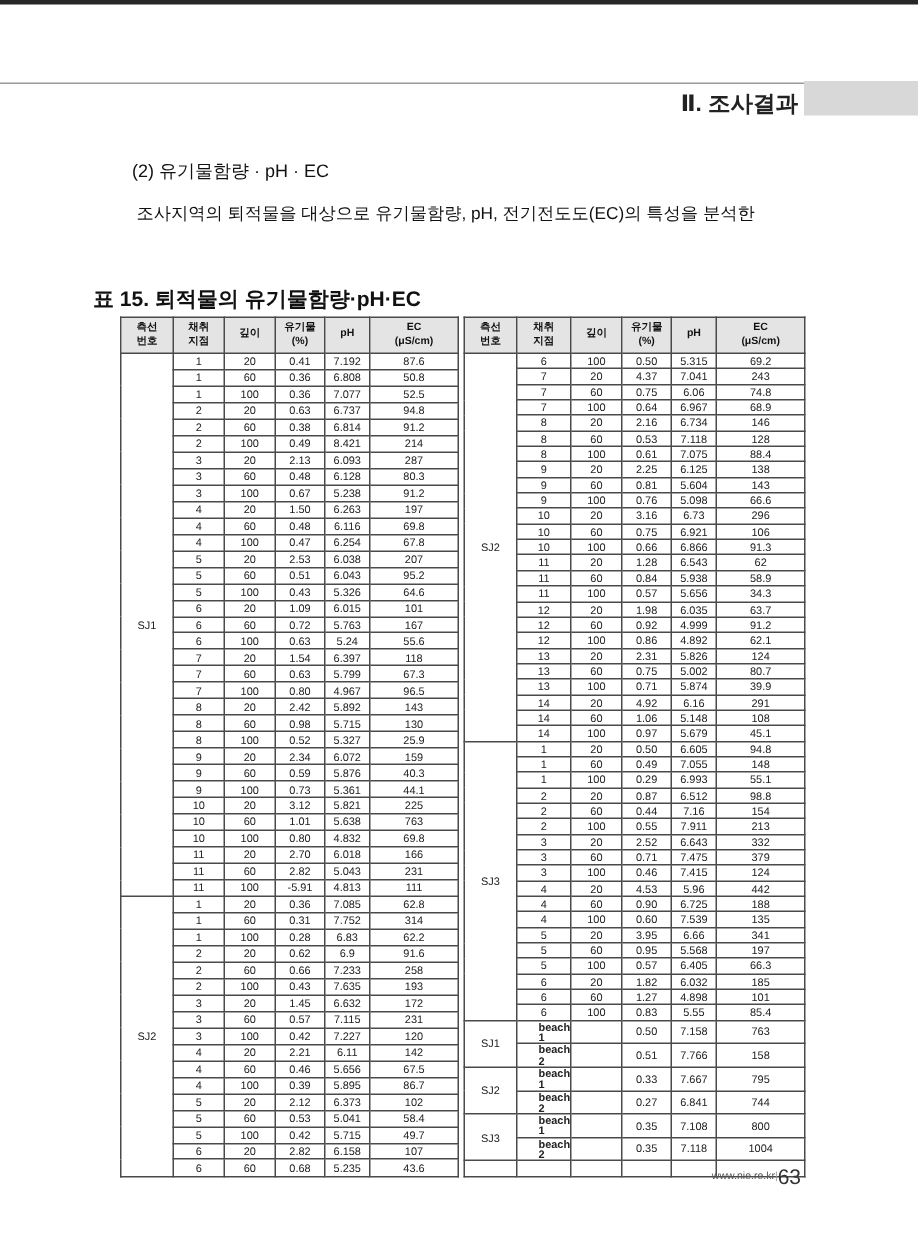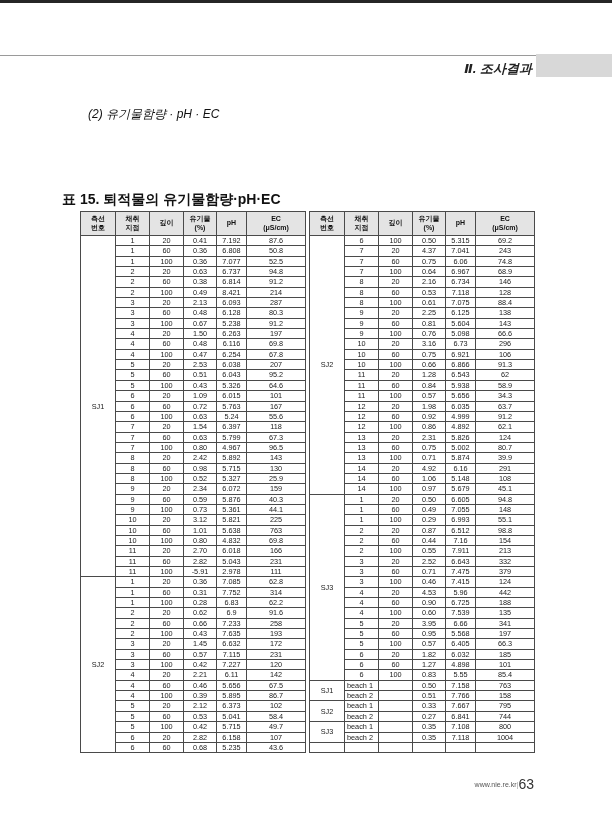--- a/index.html
+++ b/index.html
@@ -2,57 +2,58 @@
 <html><head>
 <meta charset="utf-8">
 <style>
   html,body{margin:0;padding:0;}
   body{
     width:612px;height:840px;position:relative;background:#ffffff;
     font-family:"Liberation Sans","DejaVu Sans",sans-serif;color:#1a1a1a;overflow:hidden;
   }
   .top-edge{position:absolute;left:0;top:0;width:612px;height:3px;background:#262626;}
   .header-rule{position:absolute;left:0;top:55px;width:536px;height:1px;background:#9a9a9a;}
-  .section-label{position:absolute;top:60px;right:80px;font-size:13px;font-weight:600;color:#222;font-style:italic;}
+  .section-label{position:absolute;top:60px;right:80px;font-size:15px;font-weight:600;color:#222;}
   .header-tab{position:absolute;left:536px;top:54px;width:76px;height:23px;background:#d8d8d8;}
-  .subheading{position:absolute;left:88px;top:106px;font-size:12px;color:#111;font-style:italic;}
+  .subheading{position:absolute;left:88px;top:106px;font-size:12px;color:#111;}
   .paragraph{position:absolute;left:78px;top:131px;width:458px;font-size:11.5px;line-height:25px;color:#111;text-align:justify;}
   .paragraph .indent{text-indent:13px;}
   .caption{position:absolute;left:62px;top:191px;font-size:14px;font-weight:bold;color:#111;}
   .tables{position:absolute;left:80px;top:211px;display:flex;column-gap:3px;}
   table{border-collapse:collapse;table-layout:fixed;}
   th,td{
     border:1px solid #4a4a4a;box-sizing:border-box;overflow:hidden;
     text-align:center;vertical-align:middle;padding:0;white-space:pre-line;
   }
   thead th{
     height:24px;background:#e4e4e4;font-size:7px;font-weight:bold;line-height:1.15;color:#111;
   }
   tbody td{height:10.35px;font-size:7.3px;line-height:1;color:#222;}
   tbody td.grp{font-size:7.3px;}
-  tbody td.left{text-align:left;padding-left:2px;}
+  tbody td.left{text-align:left;padding-left:14px;font-weight:bold;}
   .footer{
     position:absolute;top:776px;right:78px;display:flex;align-items:center;column-gap:0;
   }
   .footer .url{font-size:7px;color:#555;}
   .footer .sep{font-size:7px;color:#999;}
   .footer .pagenum{font-size:14px;color:#333;}
 </style>
 </head>
 <body>
 
 <div class="top-edge"></div>
 
 <div class="header-rule"></div>
 <div class="section-label">Ⅱ. 조사결과</div>
 <div class="header-tab"></div>
 
 <div class="subheading">(2) 유기물함량 · pH · EC</div>
 
 <div class="paragraph">
+  <div class="indent">조사지역의 퇴적물을 대상으로 유기물함량, pH, 전기전도도(EC)의 특성을 분석한</div>
 </div>
 
 <div class="caption">표 15. 퇴적물의 유기물함량·pH·EC</div>
 
 <div class="tables">
   <table id="table-left">
       <colgroup>
         <col style="width: 35px;">
         <col style="width: 34px;">
         <col style="width: 34px;">
@@ -297,21 +298,21 @@
           <td>11</td>
           <td>60</td>
           <td>2.82</td>
           <td>5.043</td>
           <td>231</td>
         </tr>
         <tr>
           <td>11</td>
           <td>100</td>
           <td>-5.91</td>
-          <td>2.978</td>
+          <td>4.813</td>
           <td>111</td>
         </tr>
         <tr>
           <td rowspan="17" class="grp">SJ2</td>
           <td>1</td>
           <td>20</td>
           <td>0.36</td>
           <td>7.085</td>
           <td>62.8</td>
         </tr>

